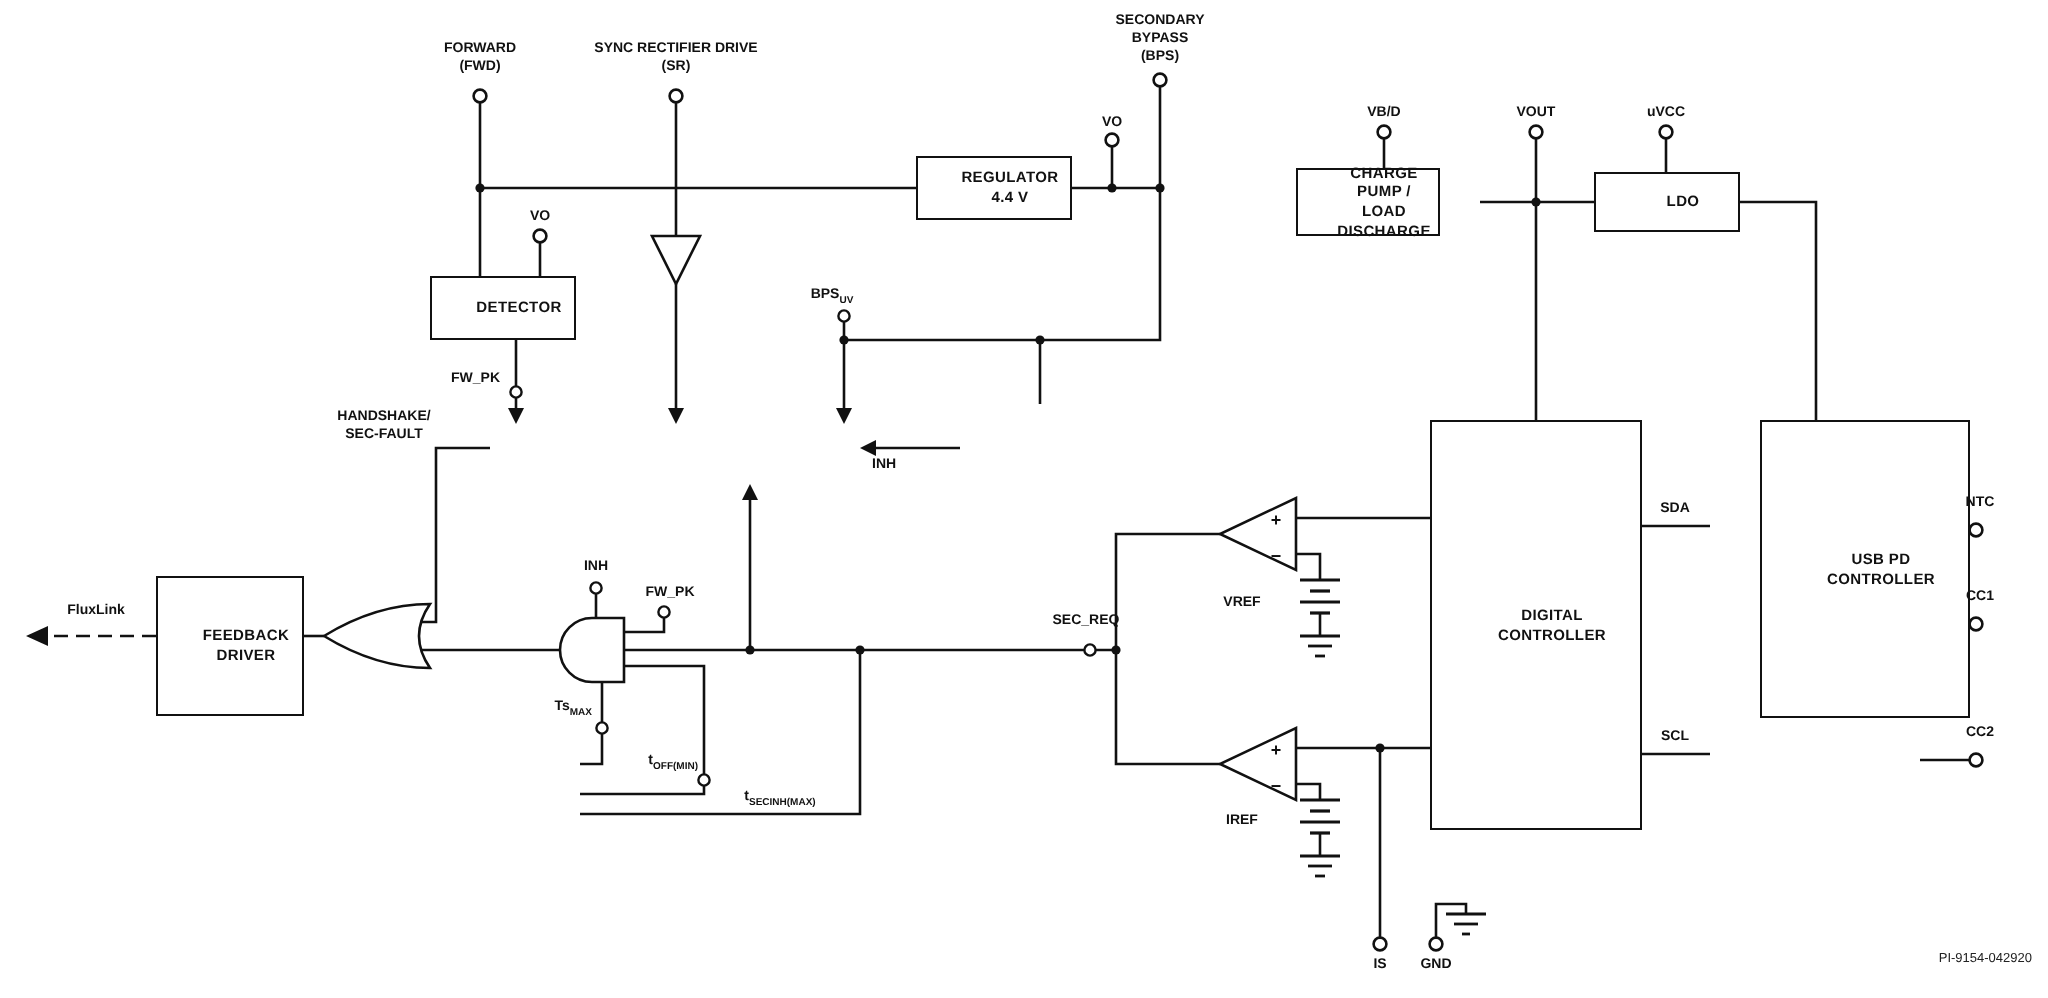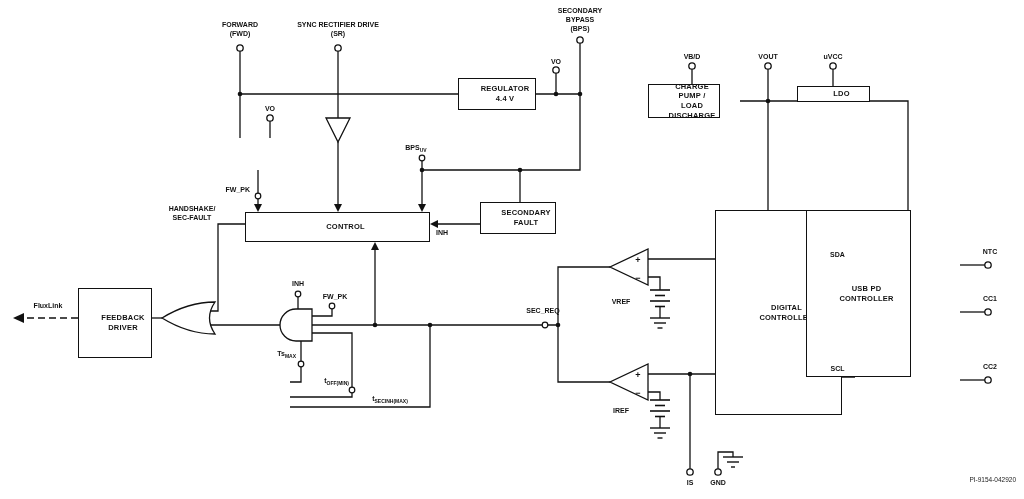--- a/index.html
+++ b/index.html
@@ -163,29 +163,27 @@
       <text x="638" y="281">−</text>
       <text x="638" y="378">+</text>
       <text x="638" y="396">−</text>
     </g>
   </svg>
 
   <div class="box" style="left:458px;top:78px;width:78px;height:32px">REGULATOR
 4.4 V</div>
   <div class="box" style="left:648px;top:84px;width:72px;height:34px">CHARGE PUMP /
 LOAD DISCHARGE</div>
-  <div class="box" style="left:797px;top:86px;width:73px;height:16px">LDO</div>
-  <div class="box" style="left:480px;top:202px;width:76px;height:32px">SECONDARY
-FAULT</div>
-  <div class="box" style="left:245px;top:212px;width:185px;height:30px">CONTROL</div>
+  <div class="box" style="left:797px;top:86px;width:73px;height:30px">LDO</div>
+  <div class="box" style="left:215px;top:138px;width:73px;height:32px">DETECTOR</div>
   <div class="box" style="left:78px;top:288px;width:74px;height:70px">FEEDBACK
 DRIVER</div>
-  <div class="box" style="left:715px;top:210px;width:127px;height:205px">DIGITAL
+  <div class="box" style="left:715px;top:210px;width:106px;height:205px">DIGITAL
 CONTROLLER</div>
-  <div class="box" style="left:806px;top:210px;width:105px;height:167px">USB PD
+  <div class="box" style="left:880px;top:210px;width:105px;height:149px">USB PD
 CONTROLLER</div>
 
   <div class="lbl" style="left:202px;top:20px;width:76px">FORWARD
 (FWD)</div>
   <div class="lbl" style="left:278px;top:20px;width:120px">SYNC RECTIFIER DRIVE
 (SR)</div>
   <div class="lbl" style="left:545px;top:6px;width:70px">SECONDARY
 BYPASS
 (BPS)</div>
   <div class="lbl" style="left:541px;top:57px;width:30px">VO</div>

